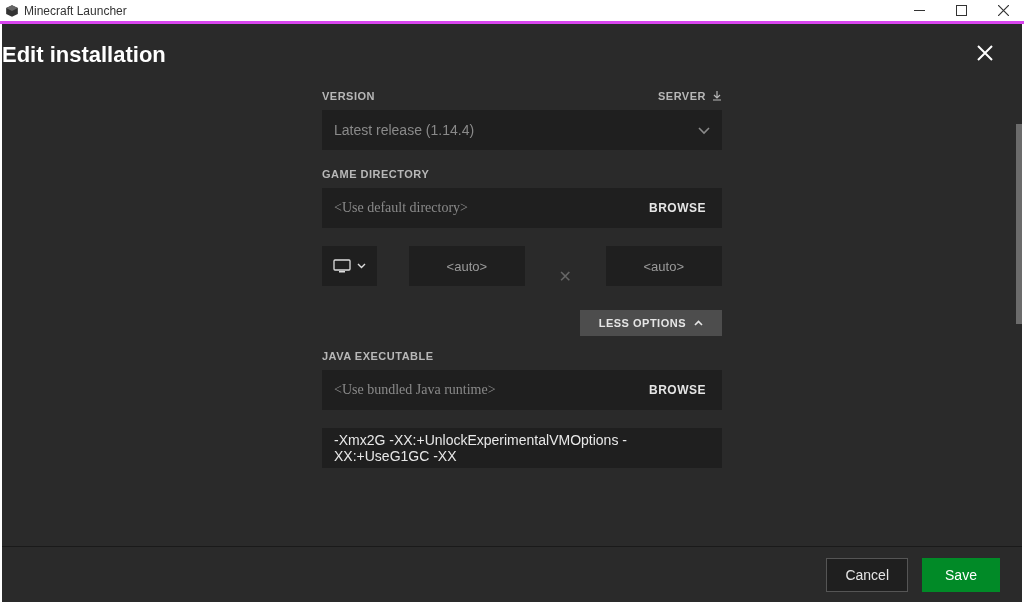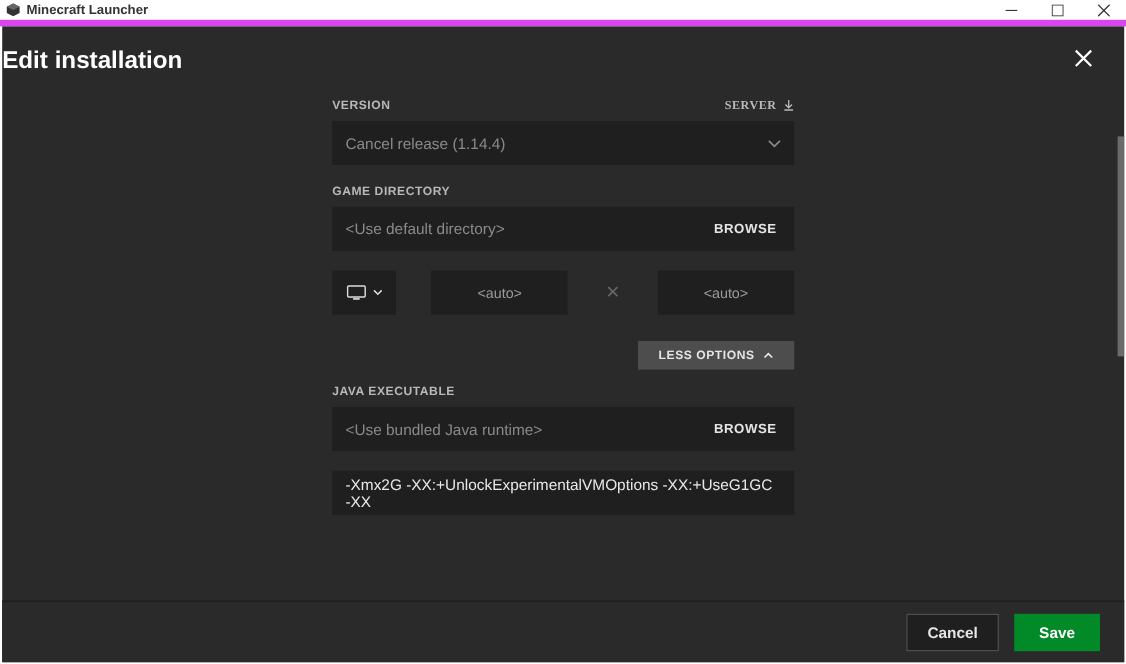--- a/index.html
+++ b/index.html
@@ -9,24 +9,23 @@
       font-family: "Segoe UI", Arial, sans-serif;
       background: #fff;
       overflow: hidden;
     }
     
     .titlebar {
       height: 24px;
       display: flex;
       align-items: center;
       background: #fff;
-      border-bottom: 6px solid #d946ef;
+      border-bottom: 3px solid #d946ef;
       font-size: 12px;
       color: #333;
-      font-weight: bold;
     }
     .titlebar .app-icon {
       width: 24px; height: 24px; display: flex; align-items: center; justify-content: center;
     }
     .titlebar .app-icon svg { width: 14px; height: 14px; }
     .titlebar .title { flex: 0 0 auto; }
     .titlebar .spacer { flex: 1; }
     .wc { width: 42px; height: 24px; display:flex; align-items:center; justify-content:center; color:#333; font-size:14px; }
     .wc.close { font-size: 16px; }
     
@@ -50,45 +49,45 @@
     .dialog-close {
       position: absolute; top: 14px; right: 22px;
       width: 30px; height: 30px; display:flex; align-items:center; justify-content:center;
       color:#fff; font-size: 22px;
     }
     .form {
       width: 420px;
       margin: -6px auto 0;
       position: relative;
     }
-    .field-block { margin-top: 18px; }
+    .field-block { margin-top: 18px; margin-left: 20px; }
     .label-row {
       display: flex; justify-content: space-between; align-items: center;
       font-size: 11px; font-weight: 700; letter-spacing: 0.5px;
       color: #b8b8b8; text-transform: uppercase;
       margin-bottom: 8px;
     }
-    .label-row .server-link { display:flex; gap:6px; align-items:center; color:#b8b8b8; font-weight:700; font-size:11px;font-family:Liberation Serif, serif; }
+    .label-row .server-link { display:flex; gap:6px; align-items:center; color:#b8b8b8; font-weight:700; font-size:11px; }
     .select, .text-input, .input-row {
       background: #1f1f1f;
       height: 40px;
       display: flex; align-items: center;
       padding: 0 12px;
       color: #8a8a8a;
       font-size: 14px;
     }
     .select { justify-content: space-between; }
     .select .chev { color:#8a8a8a; }
     .input-row { padding: 0; }
-    .input-row .text { flex:1; padding:0 12px; color:#8a8a8a; font-size:14px; }
+    .input-row .text { flex:1; padding:0 12px; color:#8a8a8a; font-size:14px;font-family:Liberation Serif, serif; }
     .input-row .browse-btn {
       padding: 0 16px; height: 40px; display:flex; align-items:center;
       color:#e5e5e5; font-weight:700; font-size:12px; letter-spacing:0.5px;
     }
-    .res-row { display:flex; align-items:center; gap:32px; }
+    .res-row { display:flex; align-items:flex-end; gap:32px; }
     .monitor-select {
       background:#1f1f1f; height:40px; width:60px;
       display:flex; align-items:center; justify-content:center; gap:6px;
       color:#ddd;
     }
     .res-input {
       background:#1f1f1f; height:40px; width:128px;
       display:flex; align-items:center; justify-content:center;
       color:#9a9a9a; font-size:13px;
     }
@@ -102,21 +101,21 @@
     
     .footer {
       position:absolute; bottom:0; left:0; right:0; height:56px;
       border-top: 1px solid #1a1a1a;
       display:flex; justify-content:flex-end; align-items:center;
       gap:14px; padding-right:22px;
       background:#2a2a2a;
     }
     .btn {
       height:34px; min-width:78px; display:flex; align-items:center; justify-content:center;
-      font-size:14px; font-weight:700; padding:15px 18px;
+      font-size:14px; font-weight:400; padding:15px 18px;
     }
     .btn-cancel { background:#1f1f1f; border:1px solid #555; color:#e5e5e5; }
     .btn-save { background:#018a27; color:#ffffff; }
     .scroll-thumb { position:absolute; right:0; top:100px; height:200px; width:6px; background:#6b6b6b; }
   </style>
 </head>
 <body>
 
 <div class="titlebar">
   <div class="app-icon">
@@ -161,21 +160,21 @@
       <div class="label-row">
         <span>VERSION</span>
         <span class="server-link">
           <span>SERVER</span>
           <svg width="10" height="10" viewBox="0 0 10 10">
               <path d="M5 0 L5 6 M2 4 L5 7 L8 4 M1 9 L9 9" stroke="#b8b8b8" stroke-width="1.2" fill="none"></path>
             </svg>
         </span>
       </div>
       <div class="select">
-        <span>Cancel release (1.14.4)</span>
+        <span>Latest release (1.14.4)</span>
         <span class="chev">
           <svg width="12" height="8" viewBox="0 0 12 8">
               <path d="M1 1 L6 6 L11 1" stroke="#8a8a8a" stroke-width="1.6" fill="none"></path>
             </svg>
         </span>
       </div>
     </div>
 
     <div class="field-block">
       <div class="label-row">

